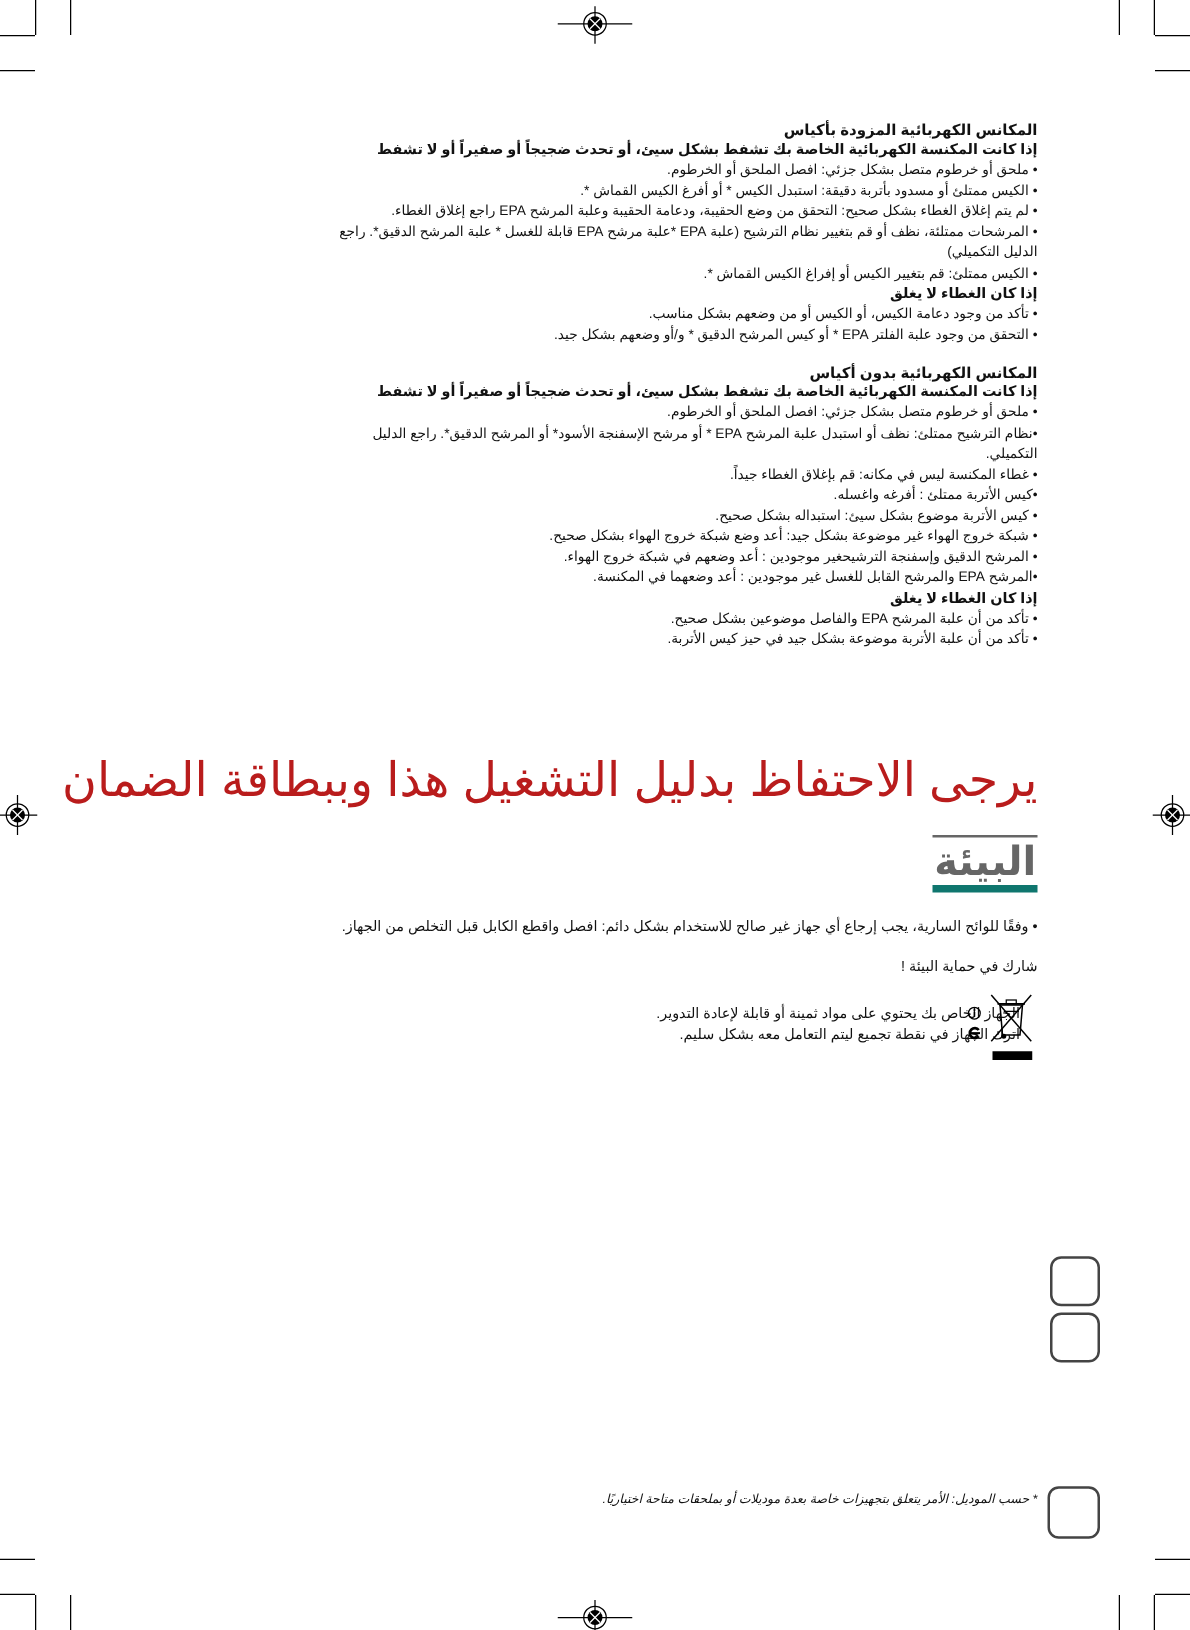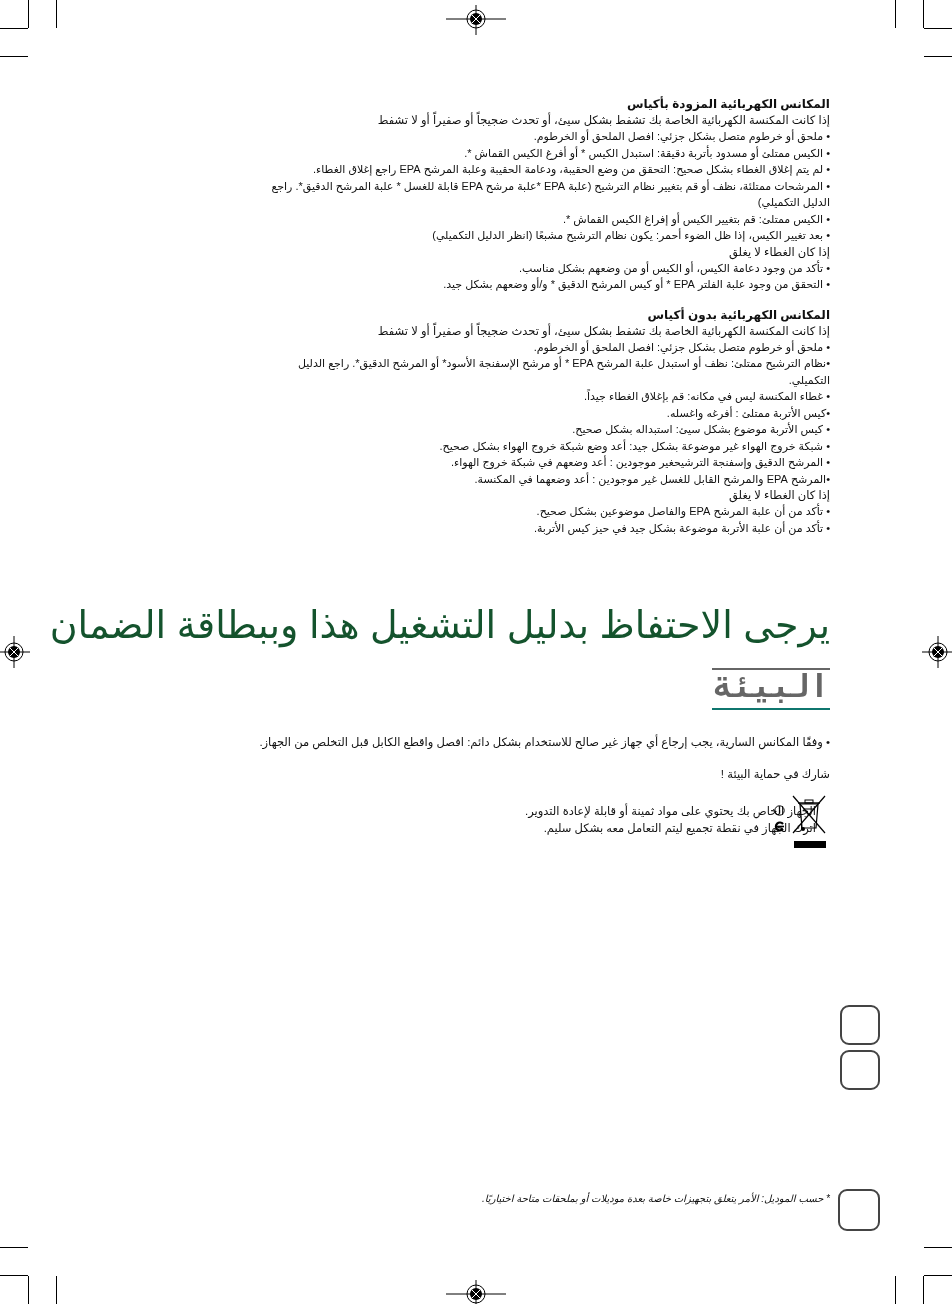--- a/index.html
+++ b/index.html
@@ -4,25 +4,25 @@
 <style>
   html, body { margin: 0; padding: 0; background: #ffffff; }
   body { width: 952px; height: 1304px; position: relative; overflow: hidden;
          font-family: "Liberation Sans", "DejaVu Sans", sans-serif; color: #111; }
   .abs { position: absolute; }
   .crop { position: absolute; background: #000; }
   .reg { position: absolute; width: 60px; height: 40px; }
   .content { position: absolute; right: 122px; top: 96px; width: 560px; direction: rtl; }
   .section { margin-bottom: 14px; }
   .sec-title { font-weight: bold; font-size: 12px; line-height: 16px; }
-  .sub-title { font-weight: normal; font-size: 11.5px; line-height: 16px; }
+  .sub-title { font-weight: bold; font-size: 11.5px; line-height: 16px; }
   .line { font-size: 11px; line-height: 16.5px; }
-  .big-heading { position: absolute; right: 122px; top: 600px; font-size: 38px; line-height: 50px; direction: rtl; white-space: nowrap; color: #14532d; }
+  .big-heading { position: absolute; right: 122px; top: 600px; font-size: 38px; line-height: 50px; direction: rtl; white-space: nowrap; color: #b91c1c; }
   .env-heading { position: absolute; right: 122px; top: 668px; font-size: 32px; font-weight: bold; color: #666; direction: rtl;
-                 border-top: 2px solid #666; border-bottom: 2px solid #0f766e; line-height: 38px; padding: 0 1px; font-family: Liberation Mono, monospace; }
+                 border-top: 2px solid #666; border-bottom: 6px solid #0f766e; line-height: 38px; padding: 0 1px; }
   .env-text { position: absolute; right: 122px; direction: rtl; text-align: right; font-size: 11.5px; line-height: 16px; white-space: nowrap; }
   .weee { position: absolute; left: 792px; top: 795px; width: 34px; height: 54px; }
   .box { position: absolute; border: 2px solid #444; border-radius: 9px; width: 36px; height: 36px; }
   .footnote { position: absolute; right: 122px; top: 1193px; font-size: 10px; font-style: italic; direction: rtl; white-space: nowrap; }
 </style>
 </head>
 <body>
 
 <div class="crop" style="left:28px;top:0;width:1px;height:28px;"></div>
 <div class="crop" style="left:0;top:28px;width:28px;height:1px;"></div>
@@ -79,21 +79,20 @@
 
 <div class="content">
   <div class="section">
     <div class="sec-title">المكانس الكهربائية المزودة بأكياس</div>
     <div class="sub-title">إذا كانت المكنسة الكهربائية الخاصة بك تشفط بشكل سيئ، أو تحدث ضجيجاً أو صفيراً أو لا تشفط</div>
     <div class="line">• ملحق أو خرطوم متصل بشكل جزئي: افصل الملحق أو الخرطوم.</div>
     <div class="line">• الكيس ممتلئ أو مسدود بأتربة دقيقة: استبدل الكيس * أو أفرغ الكيس القماش *.</div>
     <div class="line">• لم يتم إغلاق الغطاء بشكل صحيح: التحقق من وضع الحقيبة، ودعامة الحقيبة وعلبة المرشح EPA راجع إغلاق الغطاء.</div>
     <div class="line">• المرشحات ممتلئة، نظف أو قم بتغيير نظام الترشيح (علبة EPA *علبة مرشح EPA قابلة للغسل * علبة المرشح الدقيق*. راجع الدليل التكميلي)</div>
     <div class="line">• الكيس ممتلئ: قم بتغيير الكيس أو إفراغ الكيس القماش *.</div>
-    <div class="line">• بعد تغيير الكيس، إذا ظل الضوء أحمر: يكون نظام الترشيح مشبعًا (انظر الدليل التكميلي)</div>
     <div class="sub-title">إذا كان الغطاء لا يغلق</div>
     <div class="line">• تأكد من وجود دعامة الكيس، أو الكيس أو من وضعهم بشكل مناسب.</div>
     <div class="line">• التحقق من وجود علبة الفلتر EPA * أو كيس المرشح الدقيق * و/أو وضعهم بشكل جيد.</div>
   </div>
 
   <div class="section" style="">
     <div class="sec-title">المكانس الكهربائية بدون أكياس</div>
     <div class="sub-title">إذا كانت المكنسة الكهربائية الخاصة بك تشفط بشكل سيئ، أو تحدث ضجيجاً أو صفيراً أو لا تشفط</div>
     <div class="line">• ملحق أو خرطوم متصل بشكل جزئي: افصل الملحق أو الخرطوم.</div>
     <div class="line">•نظام الترشيح ممتلئ: نظف أو استبدل علبة المرشح EPA * أو مرشح الإسفنجة الأسود* أو المرشح الدقيق*. راجع الدليل التكميلي.</div>
@@ -106,21 +105,21 @@
     <div class="sub-title">إذا كان الغطاء لا يغلق</div>
     <div class="line">• تأكد من أن علبة المرشح EPA والفاصل موضوعين بشكل صحيح.</div>
     <div class="line">• تأكد من أن علبة الأتربة موضوعة بشكل جيد في حيز كيس الأتربة.</div>
   </div>
 </div>
 
 <div class="big-heading">يرجى الاحتفاظ بدليل التشغيل هذا وببطاقة الضمان</div>
 
 <div class="env-heading">البيئة</div>
 
-<div class="env-text" style="top:734px;">• وفقًا المكانس السارية، يجب إرجاع أي جهاز غير صالح للاستخدام بشكل دائم: افصل واقطع الكابل قبل التخلص من الجهاز.</div>
+<div class="env-text" style="top:734px;">• وفقًا للوائح السارية، يجب إرجاع أي جهاز غير صالح للاستخدام بشكل دائم: افصل واقطع الكابل قبل التخلص من الجهاز.</div>
 <div class="env-text" style="top:766px;">شارك في حماية البيئة !</div>
 
 <div class="env-text" style="top:803px;right:136px;">الجهاز الخاص بك يحتوي على مواد ثمينة أو قابلة لإعادة التدوير.</div>
 <div class="env-text" style="top:820px;right:136px;">اترك الجهاز في نقطة تجميع ليتم التعامل معه بشكل سليم.</div>
 
 <svg class="abs" style="left:774px;top:805px;width:11px;height:11px;" viewBox="0 0 11 11">
   <circle cx="5.5" cy="5.5" r="4.7" fill="none" stroke="#000" stroke-width="1"></circle>
   <rect x="5" y="4.5" width="1.2" height="4" fill="#000"></rect>
   <circle cx="5.6" cy="3" r="0.8" fill="#000"></circle>
 </svg>

